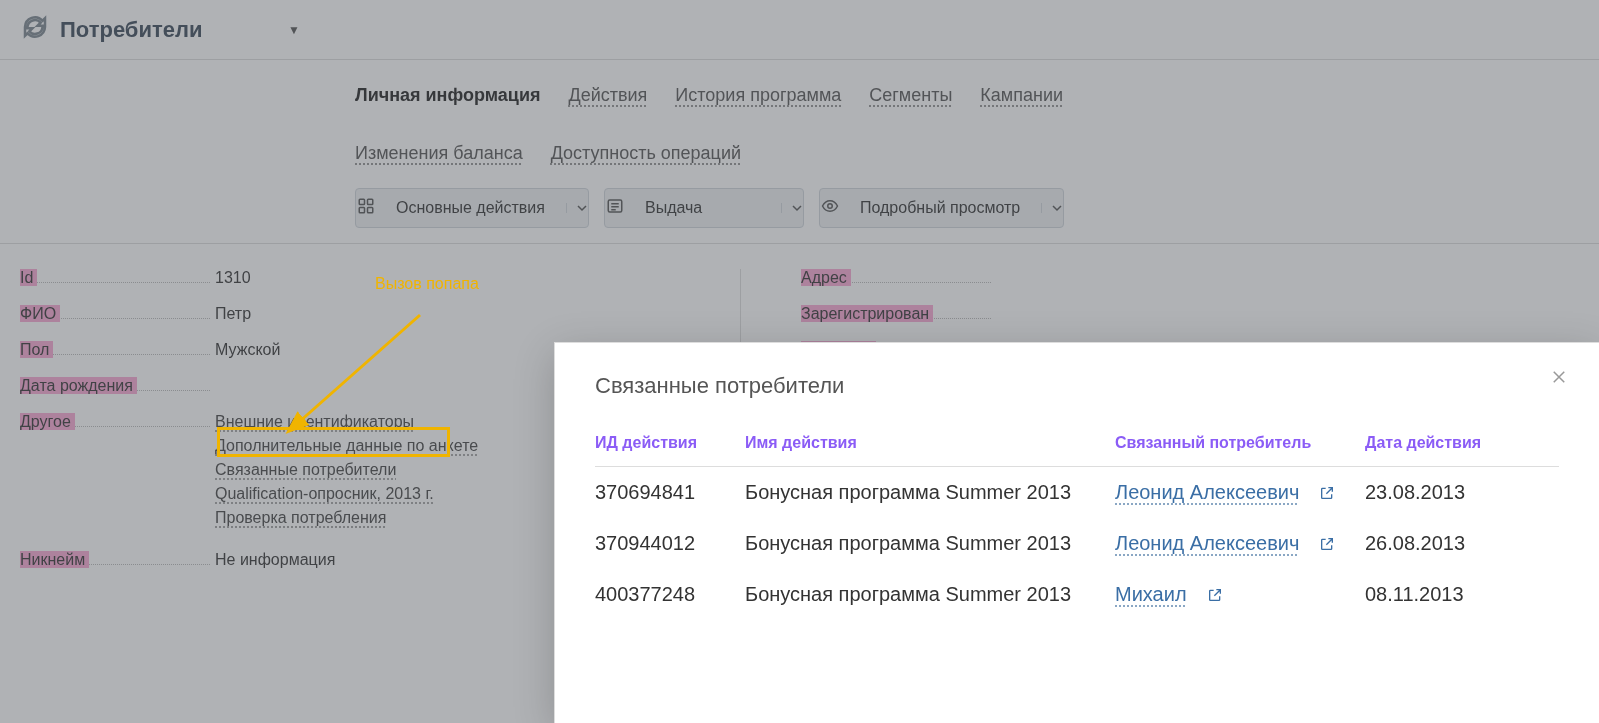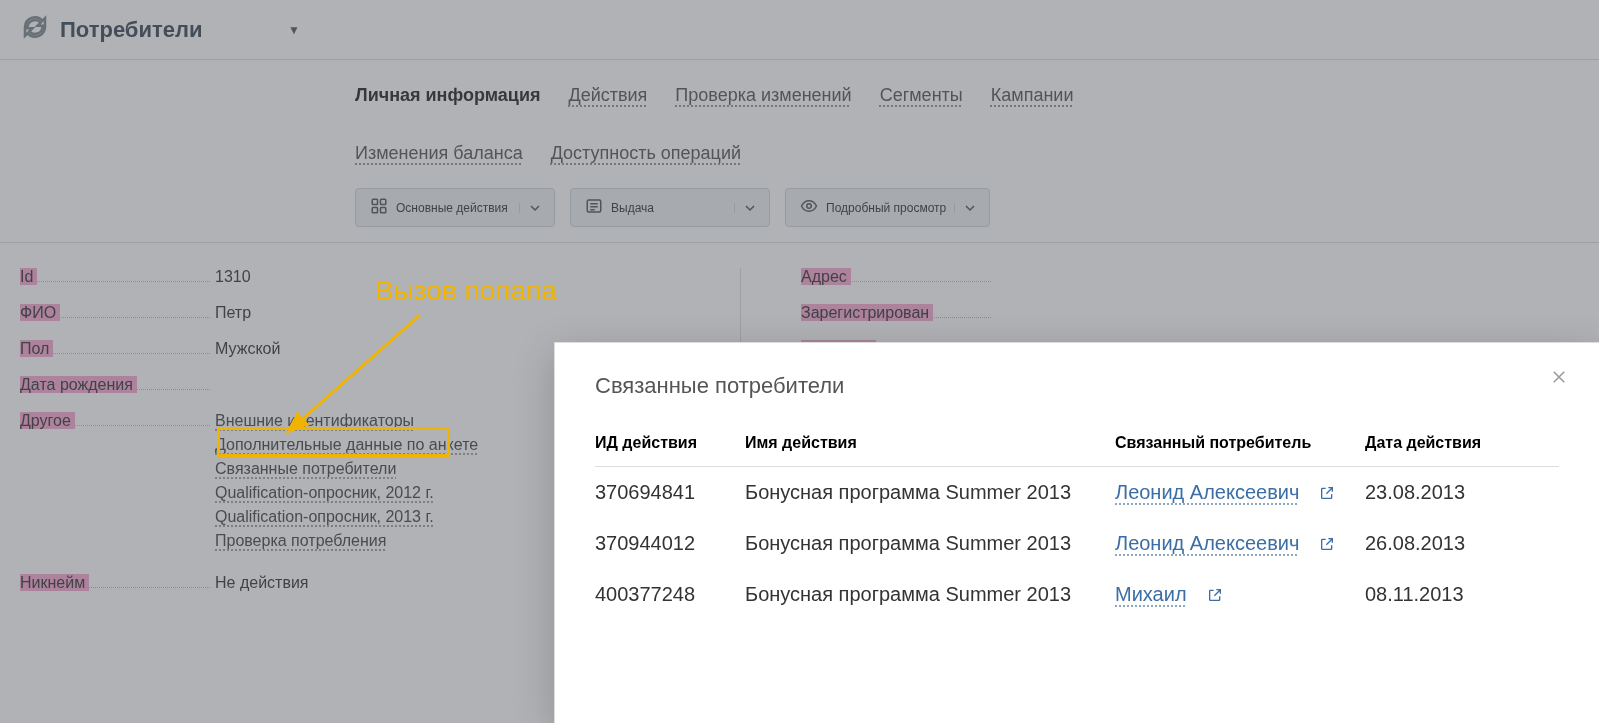--- a/index.html
+++ b/index.html
@@ -46,23 +46,23 @@
     font-size: 18px;
     color:#555;
     padding-bottom: 6px;
     text-decoration: underline dotted #888;
     text-underline-offset: 5px;
     cursor:pointer;
   }
   .tab.active { font-weight:700; color:#222; text-decoration:none; border-bottom: 3px solid transparent; }
   .action-row { display:flex; gap: 15px; margin: 18px 0 15px 0; }
   .action-btn {
-    display:flex; align-items:center; gap:8px;
+    display:flex; align-items:center; gap:21px;
     background:#eef1f3; border:1px solid #cfd5db; border-radius:4px;
-    padding: 8px 14px; font-size:12px; color:#333; cursor:pointer;
+    padding: 8px 1px; font-size:16px; color:#333; cursor:pointer;
     min-width: 200px;
   }
   .action-btn .split {
     margin-left:auto; padding-left:10px; border-left:1px solid #cfd5db;
     display:flex; align-items:center;
   }
   .caret-svg { width:10px; height:10px; }
   .icon-sm { width:18px; height:18px; flex-shrink:0; }
 
   .content {
@@ -92,21 +92,21 @@
   .annotation-box {
     position:absolute;
     left: 217px; top: 427px;
     width: 233px; height: 30px;
     border: 3px solid #f0b400;
     pointer-events:none;
   }
   .annotation-text {
     position:absolute;
     left: 375px; top: 275px;
-    color:#f0b400; font-size: 28px;
+    color:#f0b400; font-size: 16px;
     pointer-events:none;
   }
   .annotation-arrow {
     position:absolute;
     left: 280px; top: 310px;
     width: 160px; height: 130px;
     pointer-events:none;
   }
 
   
@@ -127,21 +127,21 @@
     padding: 30px 40px;
   }
   .popup-title { font-size: 22px; color:#555; margin-bottom: 25px; }
   .popup-close {
     position:absolute; top:22px; right:28px;
     color:#999; cursor:pointer; font-size:22px;
     width:24px; height:24px; display:flex; align-items:center; justify-content:center;
   }
   table { width:100%; border-collapse: collapse; }
   th {
-    text-align:left; font-size:16px; color:#000000; font-weight:700;
+    text-align:left; font-size:16px; color:#8b5cf6; font-weight:700;
     padding: 10px 12px 14px 0; border-bottom: 1px solid #ddd;
     vertical-align: bottom;
   }
   td {
     padding: 14px 12px 14px 0; font-size:20px; color:#333;
     vertical-align: middle;
   }
   .linked-cell { display:flex; align-items:center; gap:20px; }
   .linked-cell a { color:#3a6ea5; text-decoration: underline dotted #8aa7c4; text-underline-offset:4px; cursor:pointer; }
   .ext-icon { width:16px; height:16px; color:#3a6ea5; }
@@ -164,21 +164,21 @@
     </span>
     <span>Потребители</span>
     <span class="caret">▼</span>
   </div>
 </div>
 
 <div class="subnav">
   <div class="tabs">
     <span class="tab active">Личная информация</span>
     <span class="tab">Действия</span>
-    <span class="tab">Проверка изменений</span>
+    <span class="tab">История программа</span>
     <span class="tab">Сегменты</span>
     <span class="tab">Кампании</span>
     <span class="tab">Изменения баланса</span>
     <span class="tab">Доступность операций</span>
   </div>
   <div class="action-row">
     <div class="action-btn">
       <span>
         <svg class="icon-sm" viewBox="0 0 24 24" fill="none" stroke="#555" stroke-width="2">
           <rect x="3" y="3" width="7" height="7" rx="1"></rect>
@@ -242,28 +242,27 @@
     <div class="field-row">
       <div class="dotted-fill"><span>Дата рождения</span></div>
       <div class="field-value"></div>
     </div>
     <div class="field-row link-list">
       <div class="dotted-fill"><span>Другое</span></div>
       <div class="field-value">
         <a class="dotted-link">Внешние идентификаторы</a>
         <a class="dotted-link">Дополнительные данные по анкете</a>
         <a class="dotted-link">Связанные потребители</a>
-        <a class="dotted-link">Qualification-опросник, 2012 г.</a>
         <a class="dotted-link">Qualification-опросник, 2013 г.</a>
         <a class="dotted-link">Проверка потребления</a>
       </div>
     </div>
     <div class="field-row">
       <div class="dotted-fill"><span>Никнейм</span></div>
-      <div class="field-value">Не действия</div>
+      <div class="field-value">Не информация</div>
     </div>
   </div>
 
   <div class="info-col">
     <div class="field-row">
       <div class="dotted-fill"><span>Адрес</span></div>
       <div class="field-value"></div>
     </div>
     <div class="field-row">
       <div class="dotted-fill"><span>Зарегистрирован</span></div>

